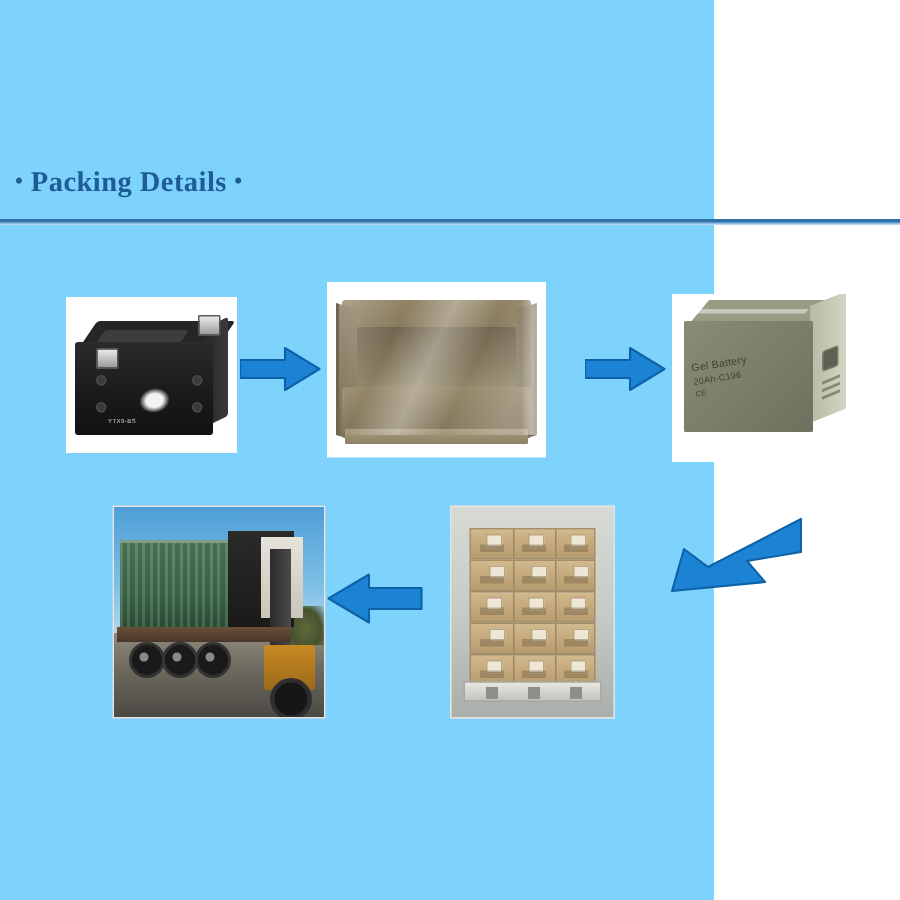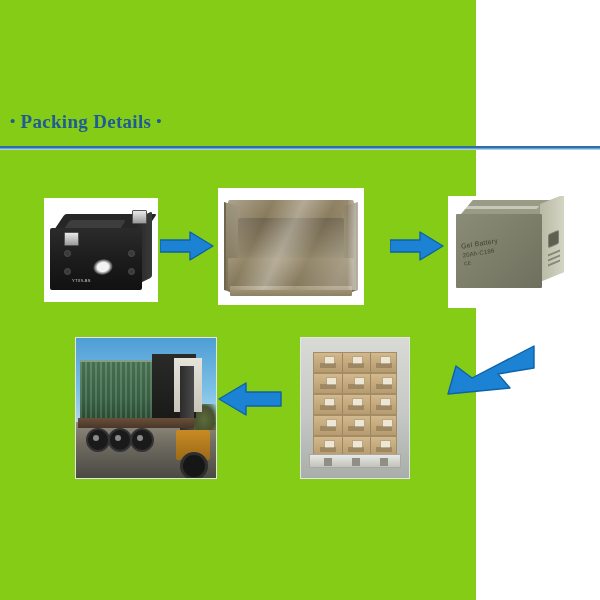--- a/index.html
+++ b/index.html
@@ -12,21 +12,21 @@
     height: 600px;
     background: #ffffff;
     font-family: "Liberation Sans", sans-serif;
     overflow: hidden;
     position: relative;
   }
   .page {
     position: relative;
     width: 476px;
     height: 600px;
-    background: #84cc16;
+    background: #7dd3fc;
   }
 
   
   .heading-block {
     position: absolute;
     left: 0;
     top: 108px;
     width: 600px;
     height: 46px;
   }

